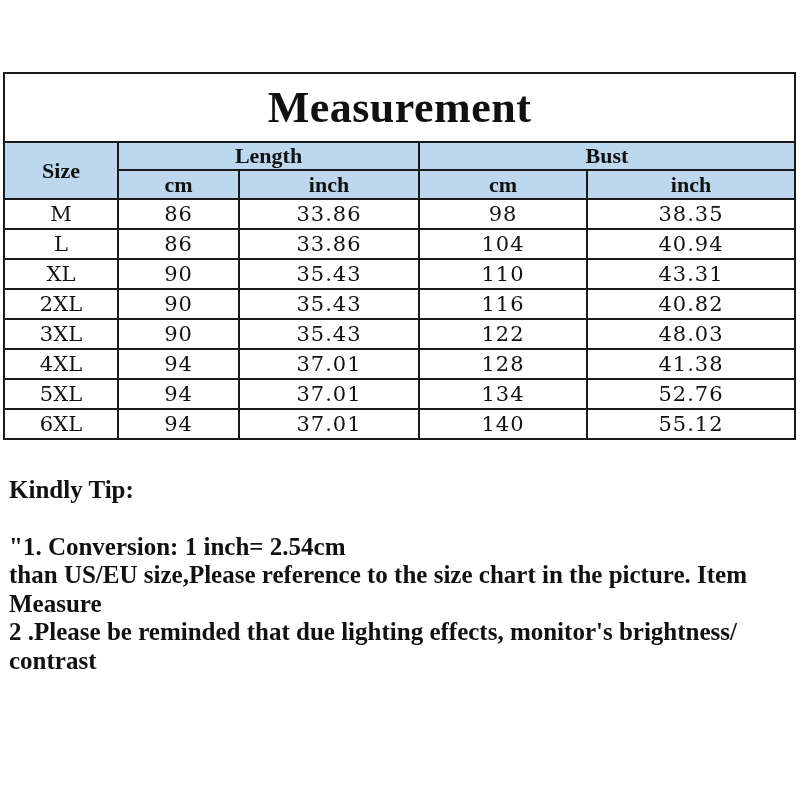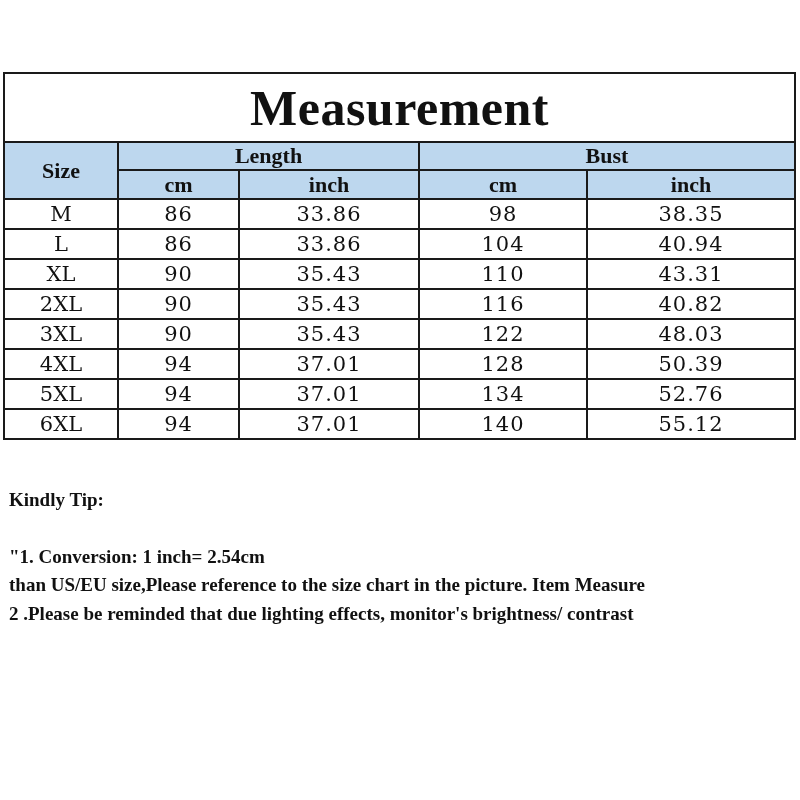--- a/index.html
+++ b/index.html
@@ -1,26 +1,26 @@
 <!DOCTYPE html>
 <html><head>
   <meta charset="utf-8">
   <style>
     html, body { margin: 0; padding: 0; }
     body { width: 800px; height: 800px; background: #ffffff; position: relative; overflow: hidden; color: #111; }
     .tbl-wrap { position: absolute; left: 3px; top: 72px; width: 791px; }
     table { border-collapse: collapse; width: 791px; table-layout: fixed; }
     td, th { border: 2px solid #1a1a1a; padding: 0; text-align: center; vertical-align: middle; }
-    .title { height: 67px; font-family: "Liberation Serif", serif; font-weight: bold; font-size: 50px; letter-spacing: 0.5px; background: #fff; }
+    .title { height: 67px; font-family: "Liberation Serif", serif; font-weight: bold; font-size: 44px; letter-spacing: 0.5px; background: #fff; }
     .hdr { background: #bdd7ee; font-family: "Liberation Serif", serif; font-weight: bold; font-size: 22px; }
     .hdr1 { height: 27px; }
     .hdr2 { height: 29px; border-radius: 13px; }
     .data td { height: 28px; font-family: "DejaVu Serif", serif; font-size: 21px; background: #fff; line-height: 1; }
     .data td.num { letter-spacing: 1px; }
-    .notes { position: absolute; left: 9px; top: 476px; width: 785px; font-family: "Liberation Serif", serif; font-weight: bold; font-size: 19px; line-height: 28.5px; color: #111; margin-top: 10px; }
+    .notes { position: absolute; left: 9px; top: 476px; width: 785px; font-family: "Liberation Serif", serif; font-weight: bold; font-size: 25px; line-height: 28.5px; color: #111; }
     .notes p { margin: 0; }
     .gap { height: 28px; }
   </style>
 </head>
 <body>
 
 <div class="tbl-wrap">
   <table>
     <colgroup>
       <col style="width:114px">
@@ -77,21 +77,21 @@
       <td class="num">90</td>
       <td class="num">35.43</td>
       <td class="num">122</td>
       <td class="num">48.03</td>
     </tr>
     <tr class="data">
       <td>4XL</td>
       <td class="num">94</td>
       <td class="num">37.01</td>
       <td class="num">128</td>
-      <td class="num">50.39</td>
+      <td class="num">41.38</td>
     </tr>
     <tr class="data">
       <td>5XL</td>
       <td class="num">94</td>
       <td class="num">37.01</td>
       <td class="num">134</td>
       <td class="num">52.76</td>
     </tr>
     <tr class="data">
       <td>6XL</td>

